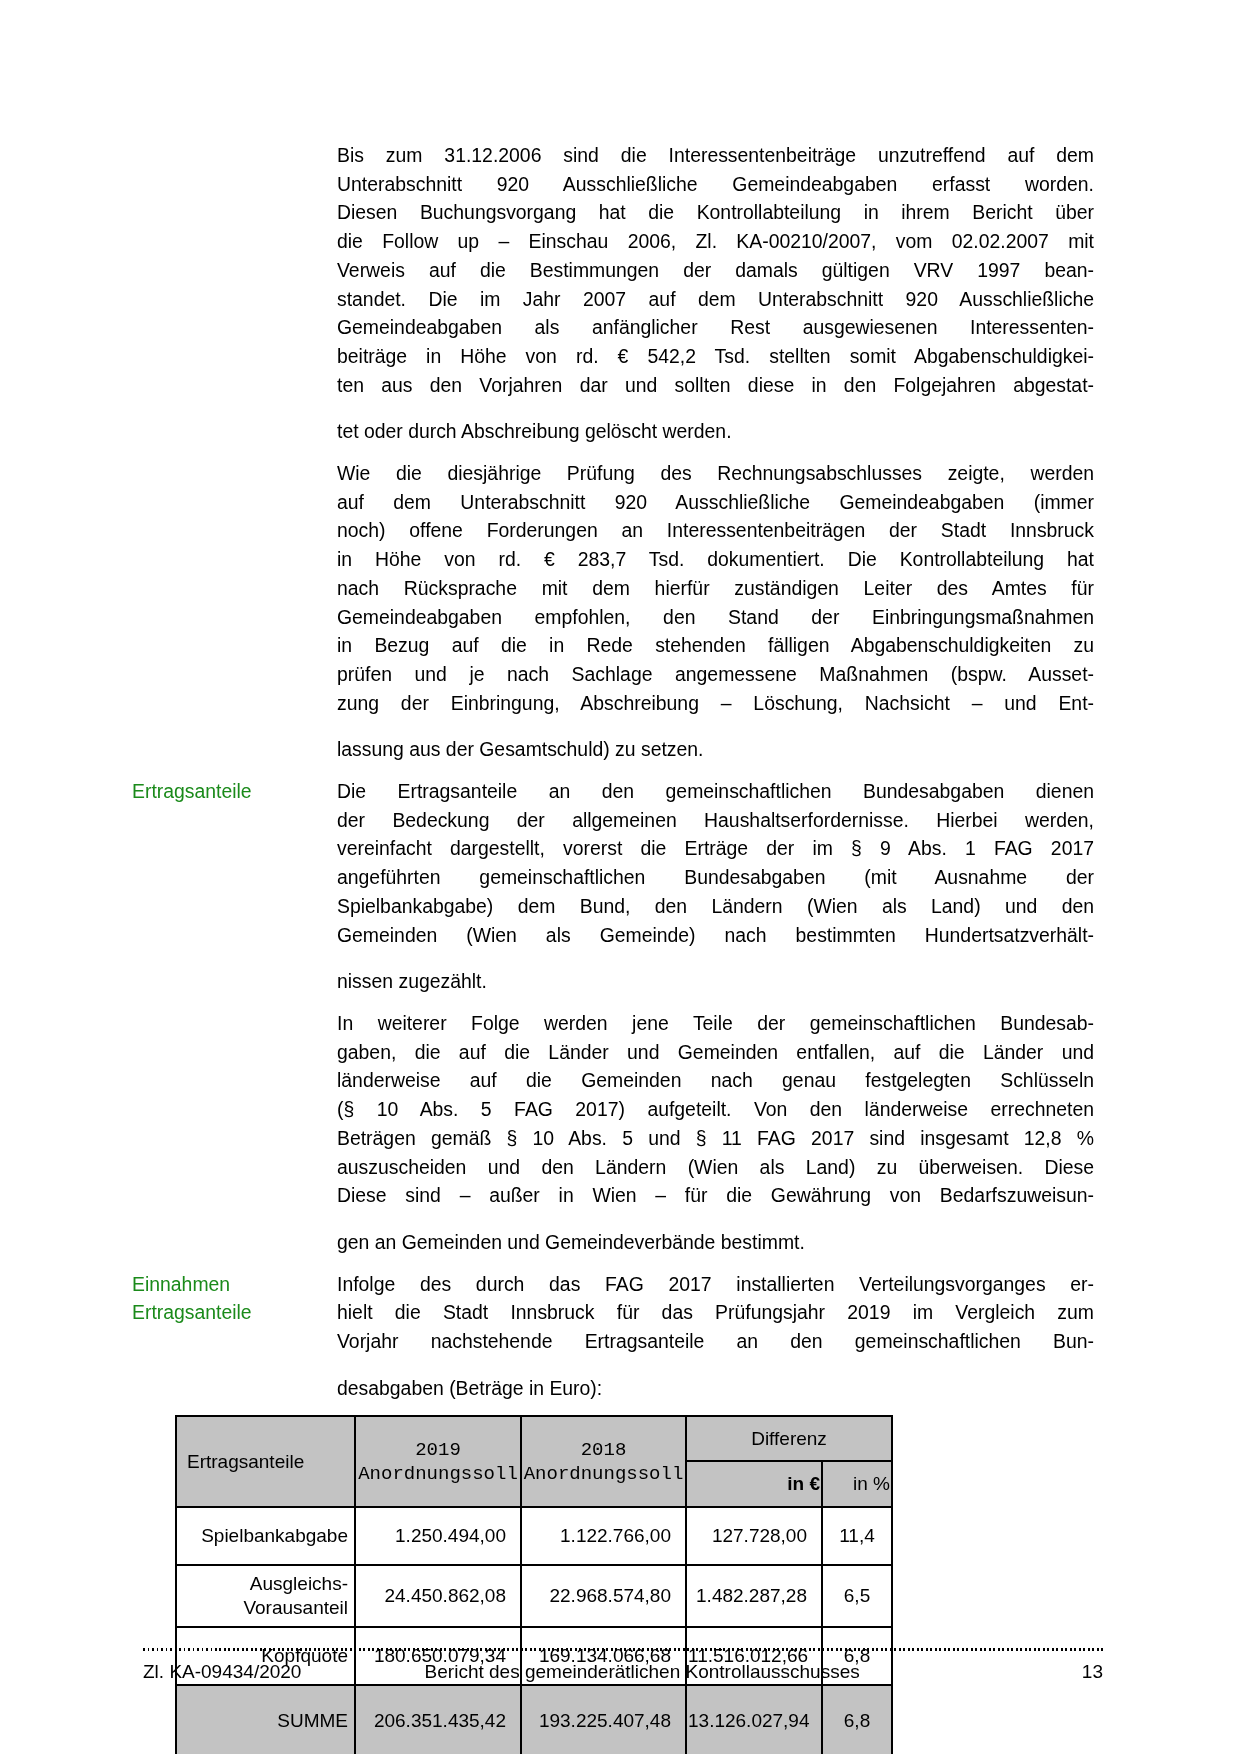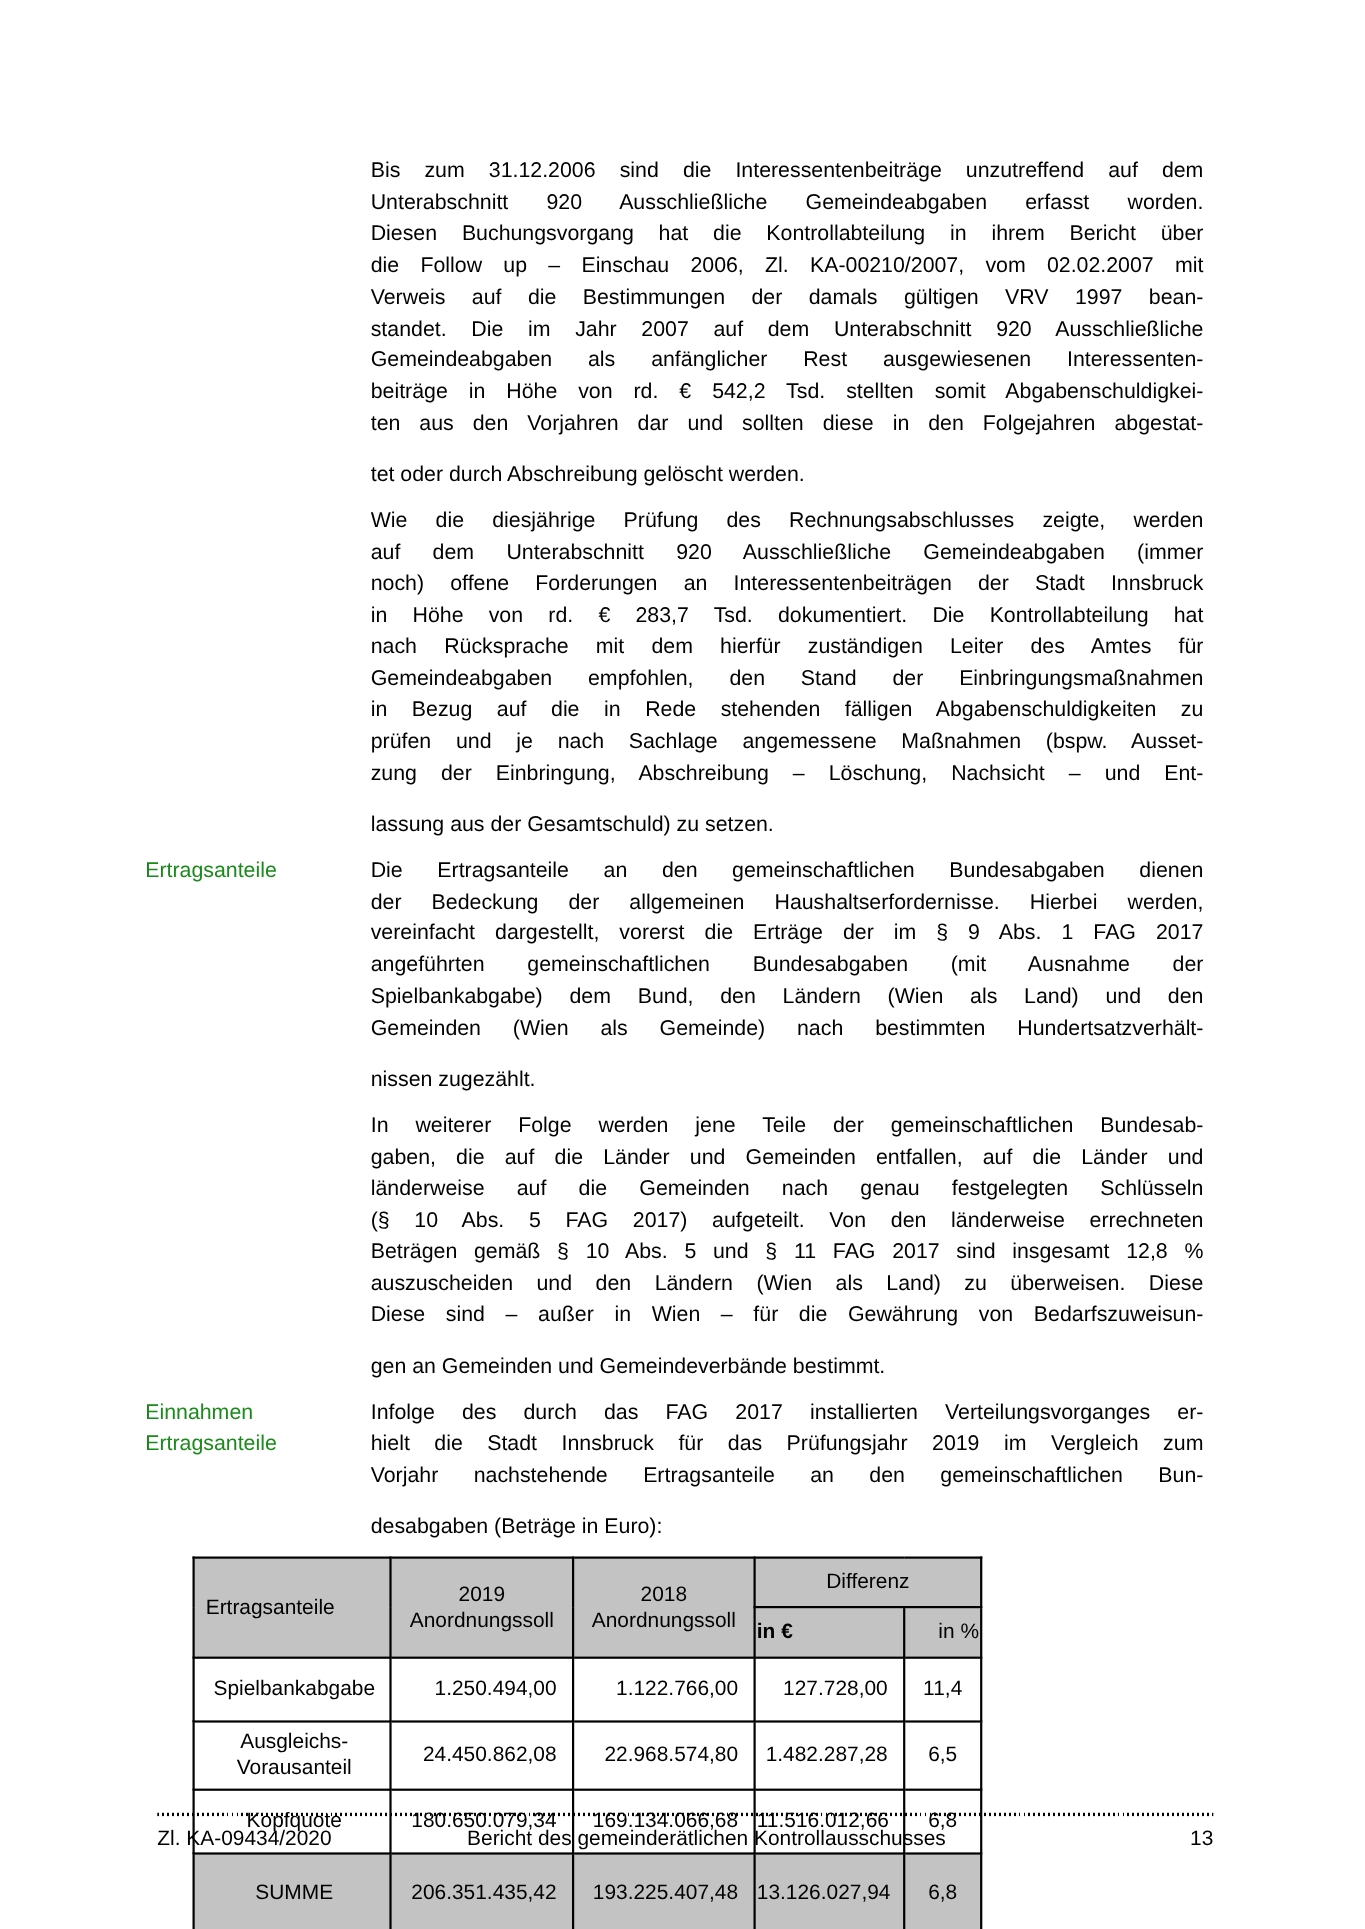--- a/index.html
+++ b/index.html
@@ -32,26 +32,26 @@
   .table-indent{margin-left:43px;margin-top:8px;}
   table{
     border-collapse:collapse;table-layout:fixed;width:716px;
     font-size:19px;color:var(--ink);
   }
   th,td{border:2px solid #000;font-weight:400;vertical-align:middle;}
   thead th{background:var(--table-header-bg);}
   thead tr.h1 th{height:41px;}
   thead tr.h2 th{height:42px;}
   .th-label{text-align:left;padding-left:10px;}
-  .th-year{text-align:center;white-space:pre-line;line-height:24px;}
+  .th-year{text-align:center;white-space:pre-line;line-height:24px;font-family:Liberation Mono, monospace;}
   .th-diff{text-align:center;}
-  .th-eur{font-weight:700;text-align:left;margin-left:27px;}
+  .th-eur{font-weight:700;text-align:right;margin-left:27px;}
   .th-pct{text-align:right;}
   tbody td{height:44px;background:#ffffff;}
-  tbody td.cell-label{text-align:center;padding:6px 6px 6px 10px;white-space:pre-line;line-height:24px;}
+  tbody td.cell-label{text-align:right;padding:6px 6px 6px 10px;white-space:pre-line;line-height:24px;}
   tbody td.cell-num{text-align:right;padding-right:14px;}
   tbody td.cell-pct{text-align:center;}
   tbody tr.highlight td{background:var(--table-header-bg);height:58px;margin-top:12px;}
 
   .footer{position:absolute;left:143px;top:1648px;width:960px;font-size:19px;}
   .dotline{
     height:3px;margin-bottom:10px;
     background:repeating-linear-gradient(90deg,#000 0 1.7px,transparent 1.7px 4.5px);
   }
   .footer-row{position:relative;display:flex;justify-content:space-between;}

